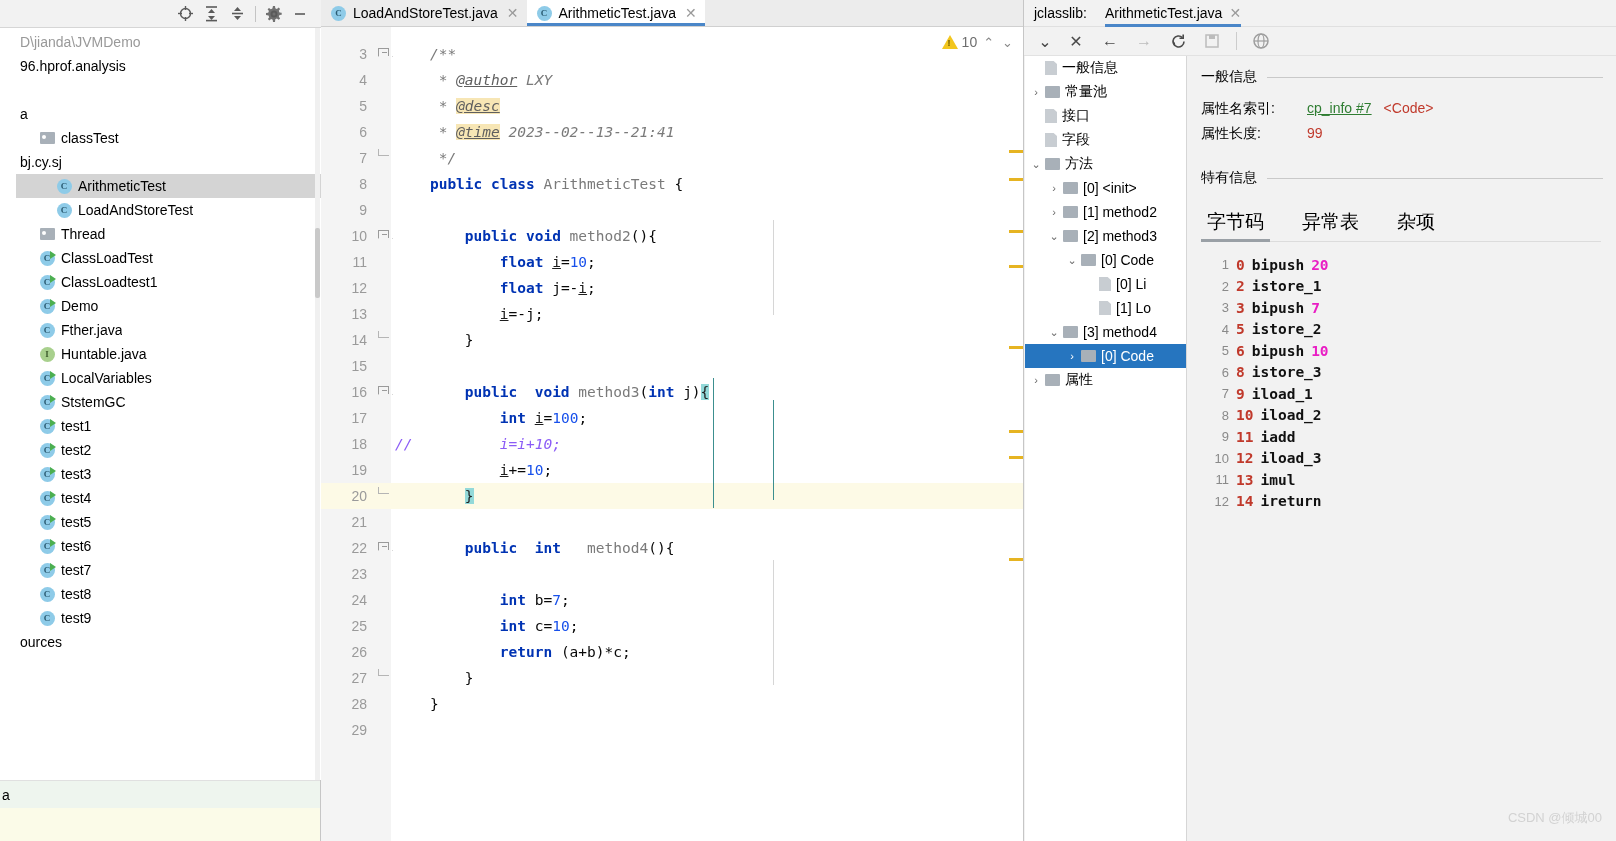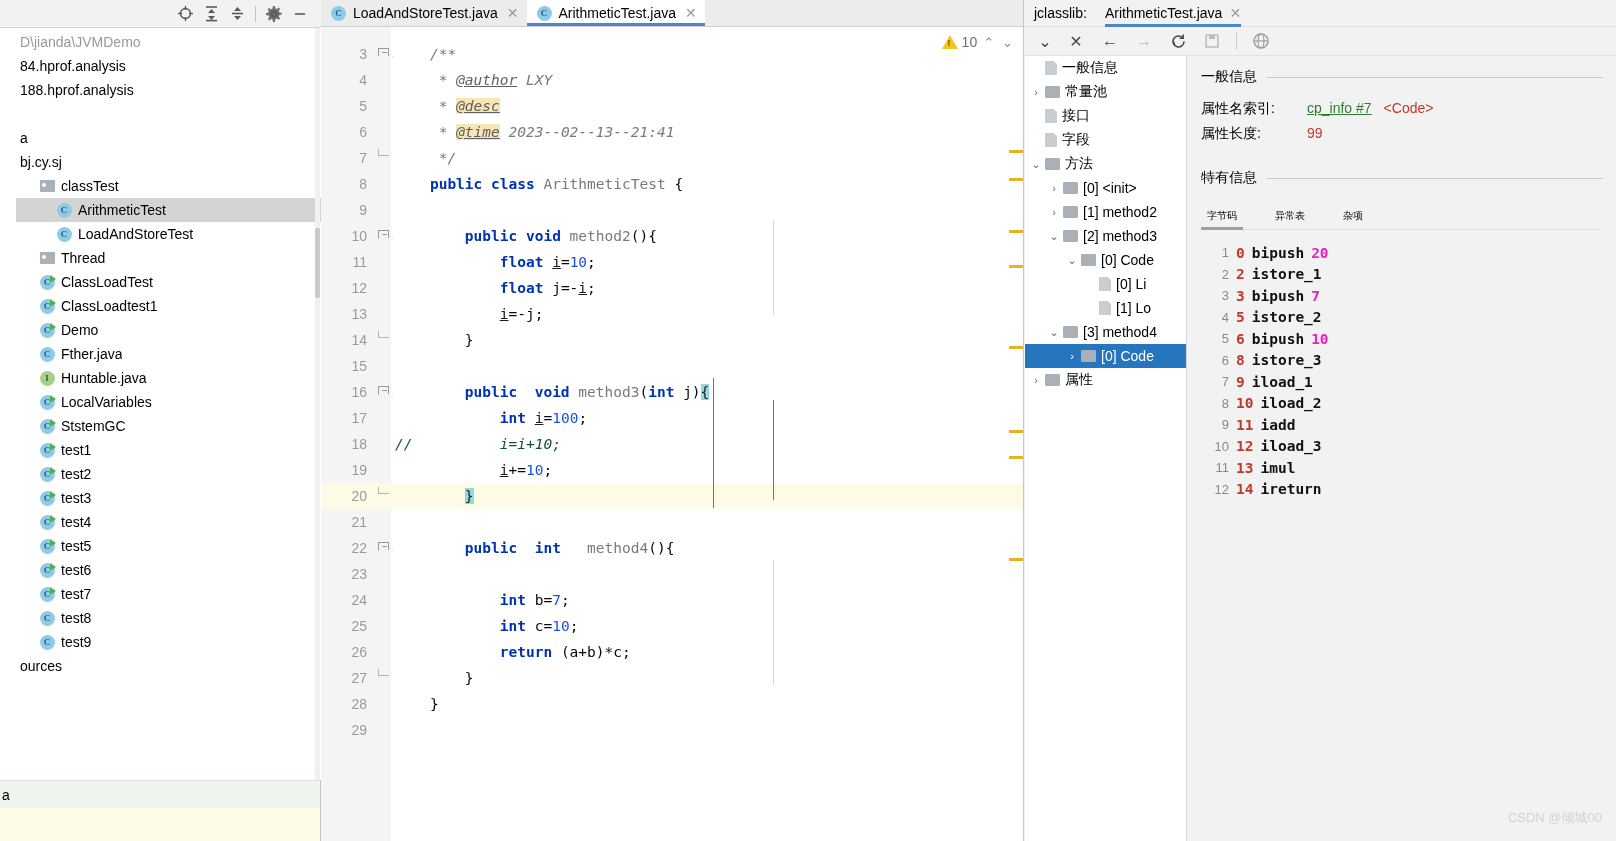--- a/index.html
+++ b/index.html
@@ -175,21 +175,21 @@
     content:""; position:absolute; left:-1px; top:7px; width:13px; height:6px;
     border-left:1px solid #9a9a9a; border-right:1px solid #9a9a9a;
     clip-path: polygon(0 0, 100% 0, 50% 100%);
   }
   .fold-end { border-left: 1px solid #b5b5b5; border-bottom: 1px solid #b5b5b5; height:7px; top:4px;}
   .code-txt { white-space: pre; flex: 1 1 auto; }
 
   .k { color: #0033b3; font-weight: bold; }
   .mth { color: #7a7a7a; }
   .num { color: #1750eb; }
-  .cmt { color: #14532d; font-style: italic; }
+  .cmt { color: #8b5cf6; font-style: italic; }
   .jdoc { color: #7a7a7a; font-style: italic; }
   .jtag { color: #5f5f5f; font-style: italic; text-decoration: underline; }
   .jtag-hl { background: #f7e6b5; color: #5f5f5f; font-style: italic; text-decoration: underline; text-align: right; }
   .var-u { text-decoration: underline; }
   .plain { color: #080808; }
   .brace-hl { background: #93d9d9; }
 
   .indent-guide {
     position: absolute; width: 1px; background: #d6d6d6;
   }
@@ -268,21 +268,21 @@
   .kvrow { display: flex; align-items: baseline; margin-bottom: 7px; font-size: 14px; }
   .kvrow .k-lbl { color: #000; width: 106px; flex: 0 0 auto; }
   .kv-link { color: #2f7d32; text-decoration: underline; margin-right: 12px; }
   .kv-code { color: #c0392b; }
   .kv-val { color: #c0392b; }
 
   #bc-tabs {
     display: flex; align-items: flex-end; gap: 26px; margin-top: 18px;
     border-bottom: 1px solid #dcdcdc; width: 400px;
   }
-  .bctab { font-size: 10px; color: #000; padding: 4px 6px 6px 6px; position: relative; cursor: pointer; }
+  .bctab { font-size: 19px; color: #000; padding: 4px 6px 6px 6px; position: relative; cursor: pointer; }
   .bctab.active:after {
     content:""; position:absolute; left:0; bottom:-1px; width:100%; height:3px; background:#9aa0a6;
   }
   #bytecode {
     margin-top: 12px; font-family: "DejaVu Sans Mono", monospace; font-size: 14.5px;
   }
   .bc-line { height: 21.5px; display: flex; align-items: center; white-space: pre; }
   .bc-idx { width: 28px; text-align: right; color: #8a8a8a; font-size: 13px;
             font-family: "Liberation Sans", sans-serif; margin-right: 7px; }
   .bc-off { color: #c0392b; font-weight: bold; margin-right: 7px; }
@@ -338,39 +338,36 @@
             <line x1="3" y1="8" x2="13" y2="8" stroke="#5a5a5a" stroke-width="1.6"></line>
           </svg>
       </div>
     </div>
 
     <div id="project-tree">
         <div class="tree-row muted" style="padding-left: 4px;">
           <span class="lbl">D\jianda\JVMDemo</span>
         </div>
         <div class="tree-row" style="padding-left: 4px;">
-          <span class="lbl">84.hprof.analysis</span>
-        </div>
-        <div class="tree-row" style="padding-left: 4px;">
-          <span class="lbl">188.hprof.analysis</span>
+          <span class="lbl">96.hprof.analysis</span>
         </div>
         <div class="tree-row" style="padding-left: 4px;">
           <span class="lbl"></span>
         </div>
         <div class="tree-row" style="padding-left: 4px;">
           <span class="lbl">a</span>
         </div>
+        <div class="tree-row" style="padding-left: 21px;">
+          <span class="ico">
+            <span class="ic-folder"></span>
+          </span>
+          <span class="lbl">classTest</span>
+        </div>
         <div class="tree-row" style="padding-left: 4px;">
           <span class="lbl">bj.cy.sj</span>
-        </div>
-        <div class="tree-row" style="padding-left: 21px;">
-          <span class="ico">
-            <span class="ic-folder"></span>
-          </span>
-          <span class="lbl">classTest</span>
         </div>
         <div class="tree-row selected" style="padding-left: 38px;">
           <span class="ico">
             <span class="ic-class">C</span>
           </span>
           <span class="lbl">ArithmeticTest</span>
         </div>
         <div class="tree-row" style="padding-left: 38px;">
           <span class="ico">
             <span class="ic-class">C</span>

